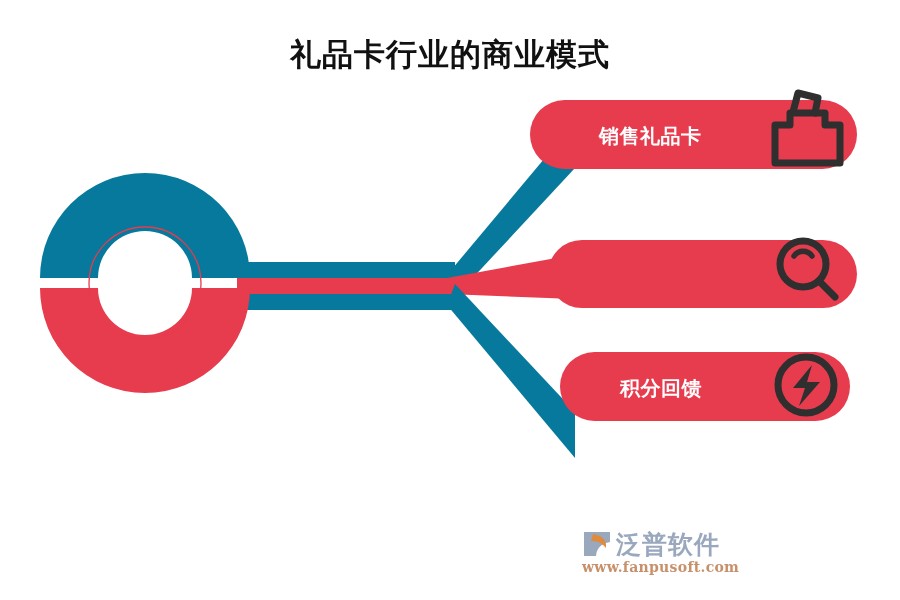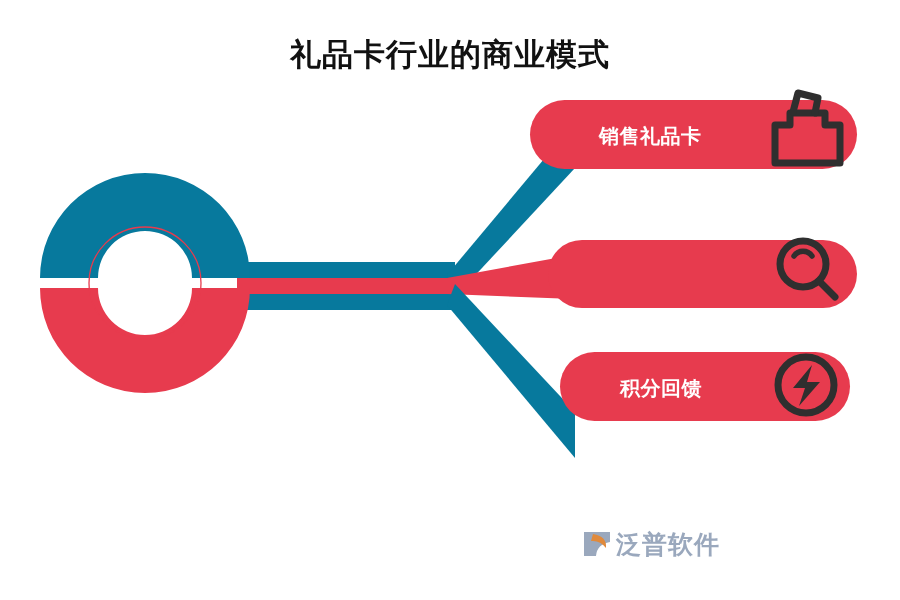--- a/index.html
+++ b/index.html
@@ -142,15 +142,16 @@
 
   <div class="pill-label" style="left:566px; top:123px;">销售礼品卡</div>
   <div class="pill-label" style="left:587px; top:375px;">积分回馈</div>
 
   <div id="watermark">
     <svg width="34" height="30" viewBox="0 0 34 30" style="position:absolute;left:0;top:2px;">
       <path d="M 4 4 L 30 4 L 30 14 Q 17 16 16 28 L 4 28 Z" fill="#9aa8bd"></path>
       <path d="M 13 6 Q 27 8 26 20 Q 20 12 11 13 Z" fill="#e08a3c"></path>
     </svg>
     <div class="wm-text">泛普软件</div>
+    <div class="wm-url">www.fanpusoft.com</div>
   </div>
 
 </div>
 
 </body></html>

